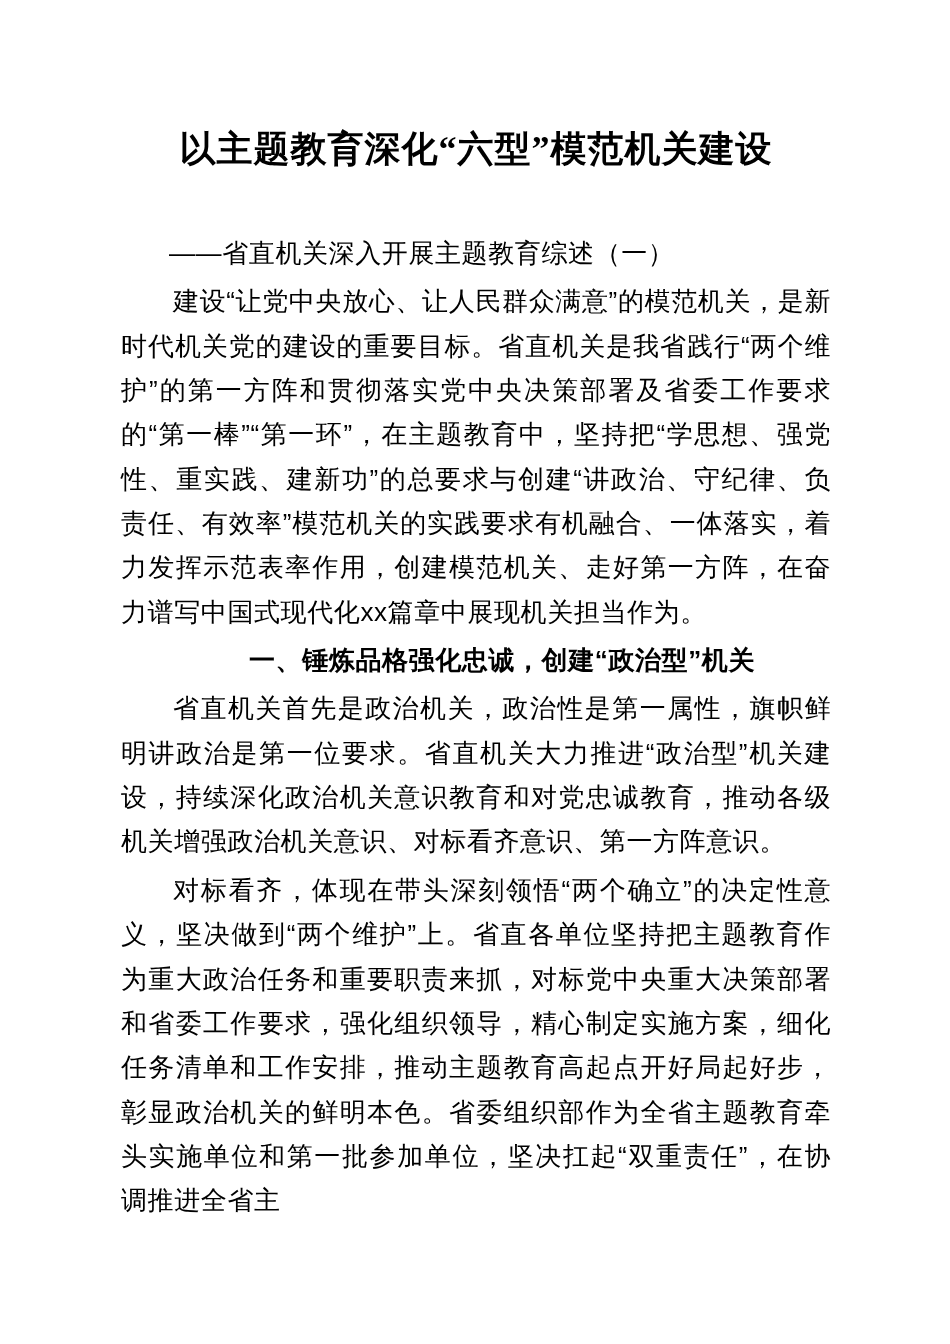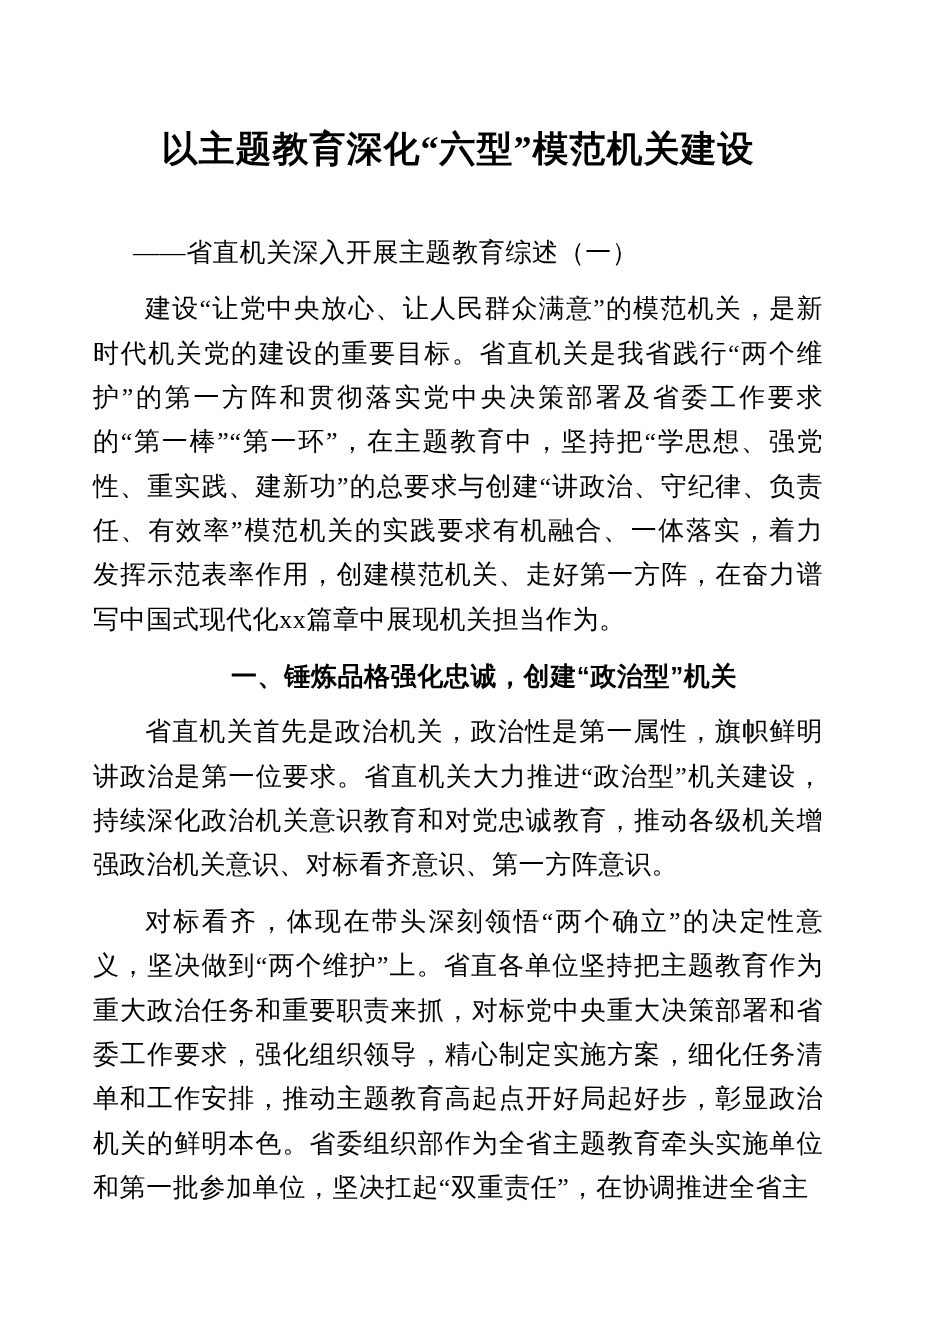--- a/index.html
+++ b/index.html
@@ -7,48 +7,48 @@
     padding: 0;
     background: #ffffff;
   }
   .page {
     position: relative;
     width: 950px;
     height: 1344px;
     box-sizing: border-box;
     background: #ffffff;
     color: #000000;
-    padding: 124px 115px 0 81px;
+    padding: 124px 115px 0 117px;
     overflow: hidden;
   }
   .doc-title {
     margin: 0;
     font-family: "Liberation Serif", serif;
     font-weight: bold;
     font-size: 36px;
     line-height: 50px;
     letter-spacing: 1px;
     text-align: center;
     color: #000000;
   }
   .subtitle {
     margin: 57px 0 0 0;
   }
   .subtitle, .body-para {
-    font-family: Liberation Serif, serif;
+    font-family: Liberation Sans, sans-serif;
     font-weight: normal;
     font-size: 26px;
     line-height: 44.35px;
     letter-spacing: 0.6px;
     text-indent: 2em;
     text-align: justify;
     color: #000000;
   }
   .body-para {
-    margin: 12px;
+    margin: 4px;
   }
   .section-heading {
     margin: 0;
     font-family: "Liberation Sans", sans-serif;
     font-weight: bold;
     font-size: 26px;
     line-height: 44.35px;
     letter-spacing: 0.6px;
     text-indent: 2em;
     text-align: center;

